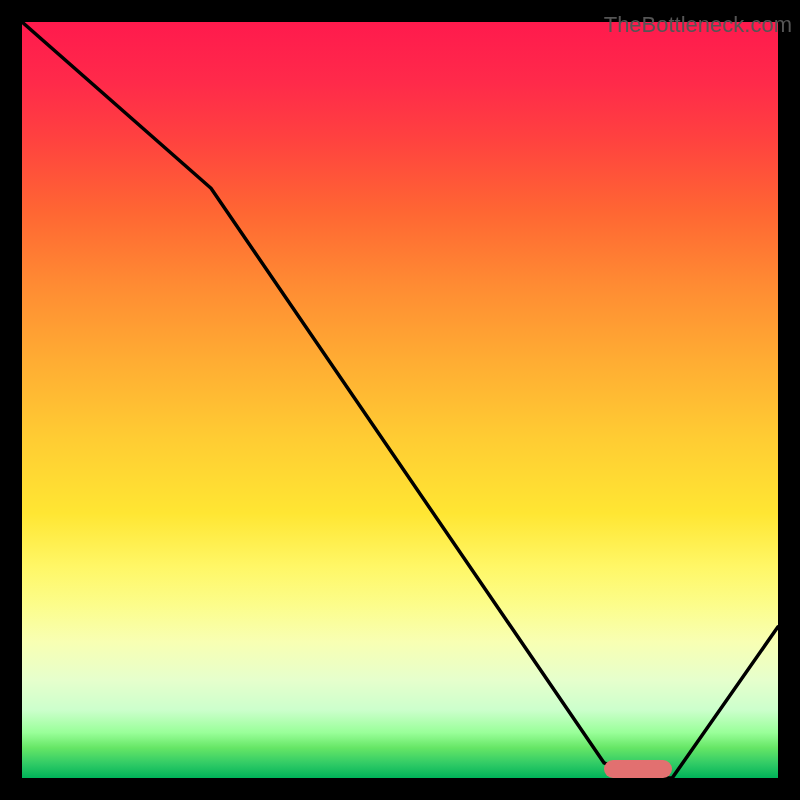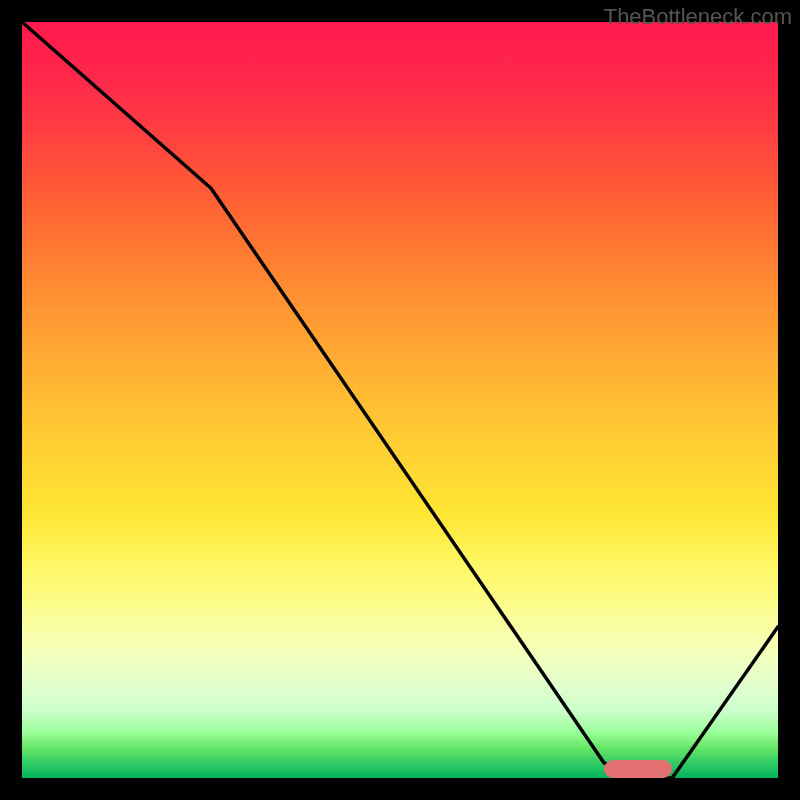--- a/index.html
+++ b/index.html
@@ -32,21 +32,21 @@
       #e6ffcc 87%,
       #ccffcc 91%,
       #99ff99 94%,
       #66e666 96%,
       #33cc66 98%,
       #00b359 100%
     );
   }
   .watermark {
     position: absolute;
-    top: 4px;
+    top: 12px;
     right: 8px;
     color: #555;
     font-size: 22px;
     font-weight: 500;
     z-index: 10;
   }
   svg.curve {
     position: absolute;
     left: 22px;
     top: 22px;

